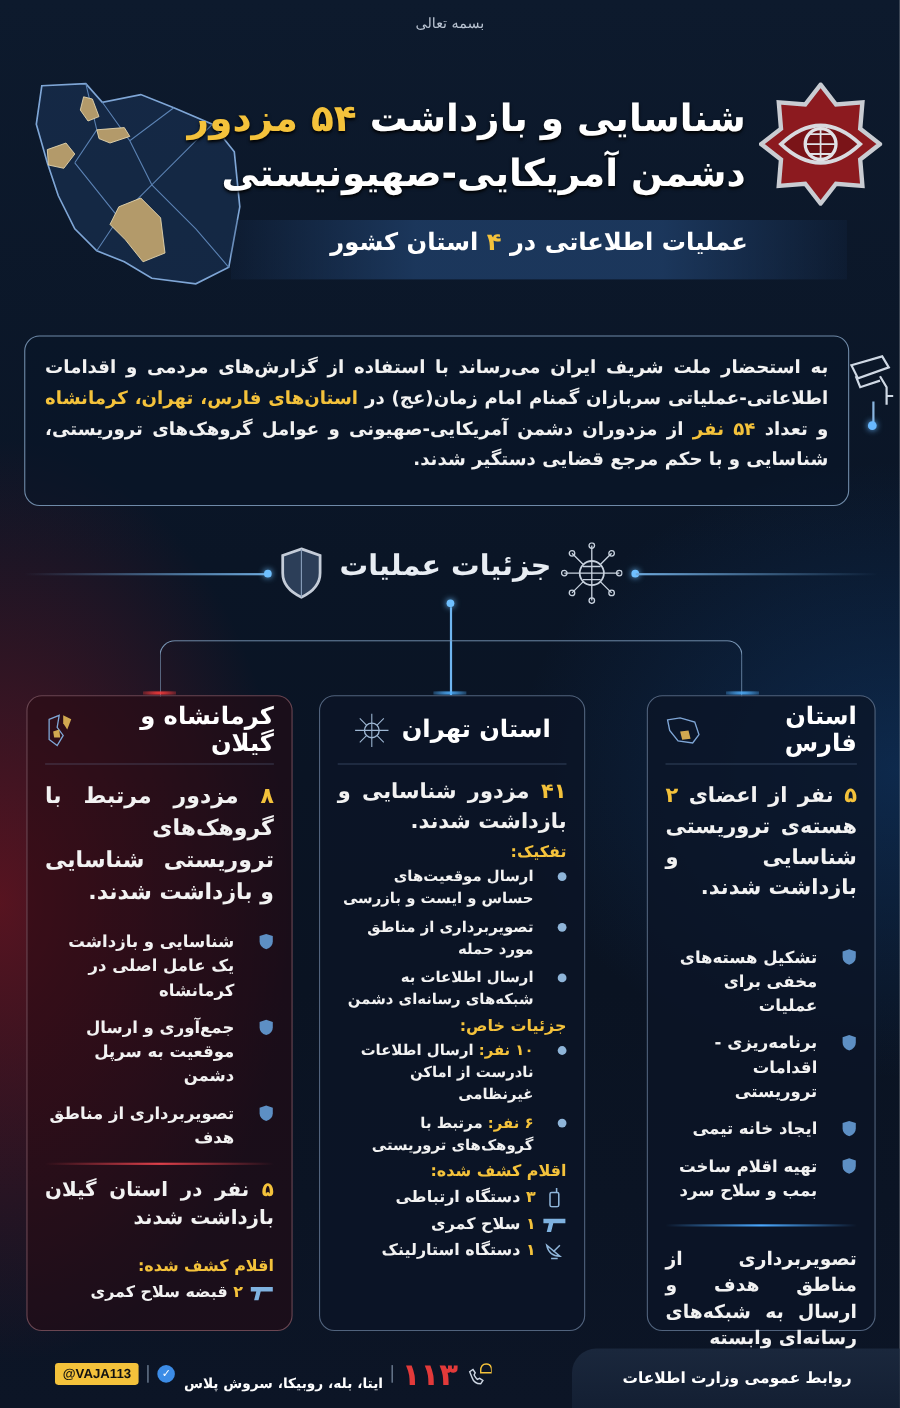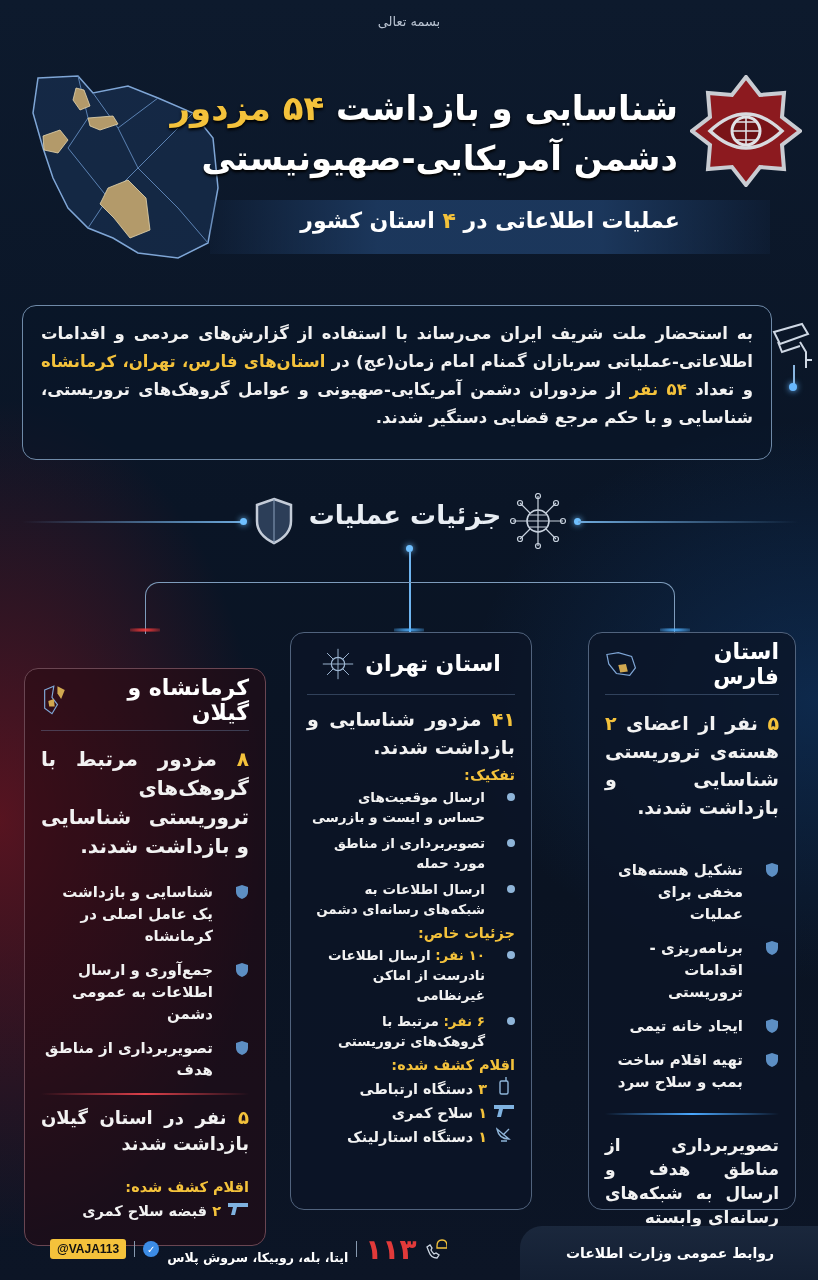--- a/index.html
+++ b/index.html
@@ -52,35 +52,35 @@
 
   
   .conn { border: 1.5px solid #7e9cbc; border-bottom: none; }
 
   
   .card {
     border: 1.5px solid #51637d; border-radius: 14px;
     background: rgba(11,20,38,0.78);
     padding: 0 16px;
   }
-  .card.red { background: rgba(40,10,18,0.55); border-color: #6a4652; margin-top: 36px; }
+  .card.red { background: rgba(40,10,18,0.55); border-color: #6a4652; }
   .card-head {
     height: 62px; display: flex; align-items: center; justify-content: center; gap: 10px;
     font-size: 22px; font-weight: bold; color: #fff;
     border-bottom: 1px solid rgba(120,150,190,0.35);
   }
   .lead { font-size: 19px; font-weight: bold; line-height: 28px; margin-top: 14px; text-align: justify; }
   .num { color: #f4c23b; }
   .list { list-style: none; margin-top: 14px; }
   .list li { display: flex; gap: 22px; font-size: 15px; font-weight: bold; line-height: 22px; margin-bottom: 12px; }
   .list.small li { font-size: 13.5px; line-height: 20px; margin-bottom: 6px; }
   .bullet-shield { flex: 0 0 14px; height: 16px; margin-top: 3px; }
   .bullet-dot { flex: 0 0 8px; height: 8px; margin-top: 6px; border-radius: 50%; background: #8fb5d9; }
   .sublabel { color: #f4c23b; font-size: 14.5px; font-weight: bold; margin-top: 6px; margin-bottom: 4px; }
-  .item-row { display: flex; gap: 6px; font-size: 14.5px; font-weight: bold; line-height: 24px; }
+  .item-row { display: flex; align-items: center; gap: 6px; font-size: 14.5px; font-weight: bold; line-height: 24px; }
   .item-icon { flex: 0 0 22px; height: 18px; }
   .divider { height: 1.5px; margin: 10px 0; background: linear-gradient(90deg, transparent, #4aa8ff, transparent); }
 
   
   .footer-left {
     left: 50px; top: 1236px; height: 26px; display: flex; align-items: center; gap: 8px;
     direction: rtl;
   }
   .handle {
     background: #f4c23b; color: #111; font-weight: bold; font-size: 12px;
@@ -287,21 +287,21 @@
     <li>
         <svg class="bullet-shield" viewBox="0 0 14 16">
           <path d="M7 1 L13 3 V8 Q13 13 7 15 Q1 13 1 8 V3 Z" fill="#5d8fc4"></path>
         </svg>
         <span>شناسایی و بازداشت یک عامل اصلی در کرمانشاه</span>
       </li>
     <li>
         <svg class="bullet-shield" viewBox="0 0 14 16">
           <path d="M7 1 L13 3 V8 Q13 13 7 15 Q1 13 1 8 V3 Z" fill="#5d8fc4"></path>
         </svg>
-        <span>جمع‌آوری و ارسال اطلاعات به عمومی دشمن</span>
+        <span>جمع‌آوری و ارسال موقعیت به سرپل دشمن</span>
       </li>
     <li>
         <svg class="bullet-shield" viewBox="0 0 14 16">
           <path d="M7 1 L13 3 V8 Q13 13 7 15 Q1 13 1 8 V3 Z" fill="#5d8fc4"></path>
         </svg>
         <span>تصویربرداری از مناطق هدف</span>
       </li>
   </ul>
   <div class="divider" style="background:linear-gradient(90deg,transparent,#e0404a,transparent);"></div>
   <div class="lead" style="font-size:18px;line-height:26px;margin-top:10px;">

